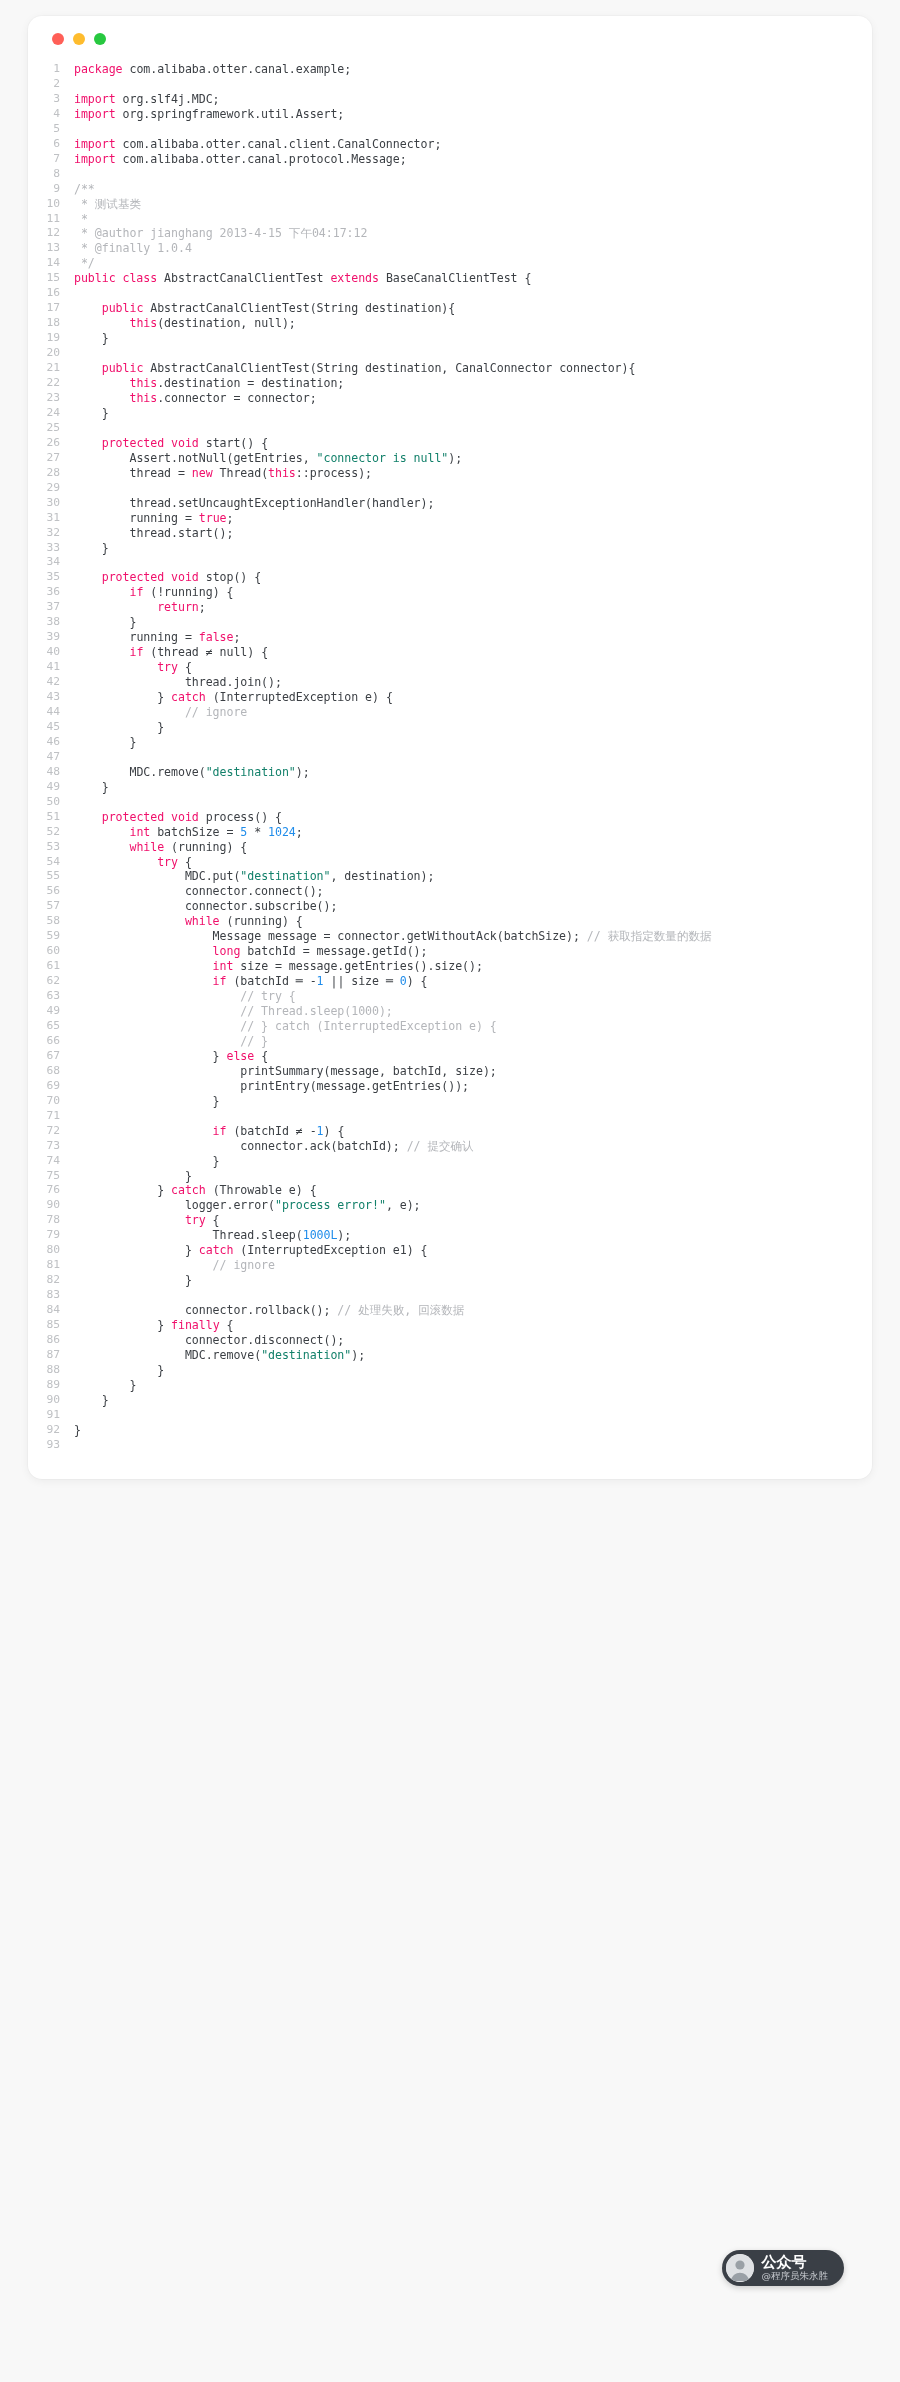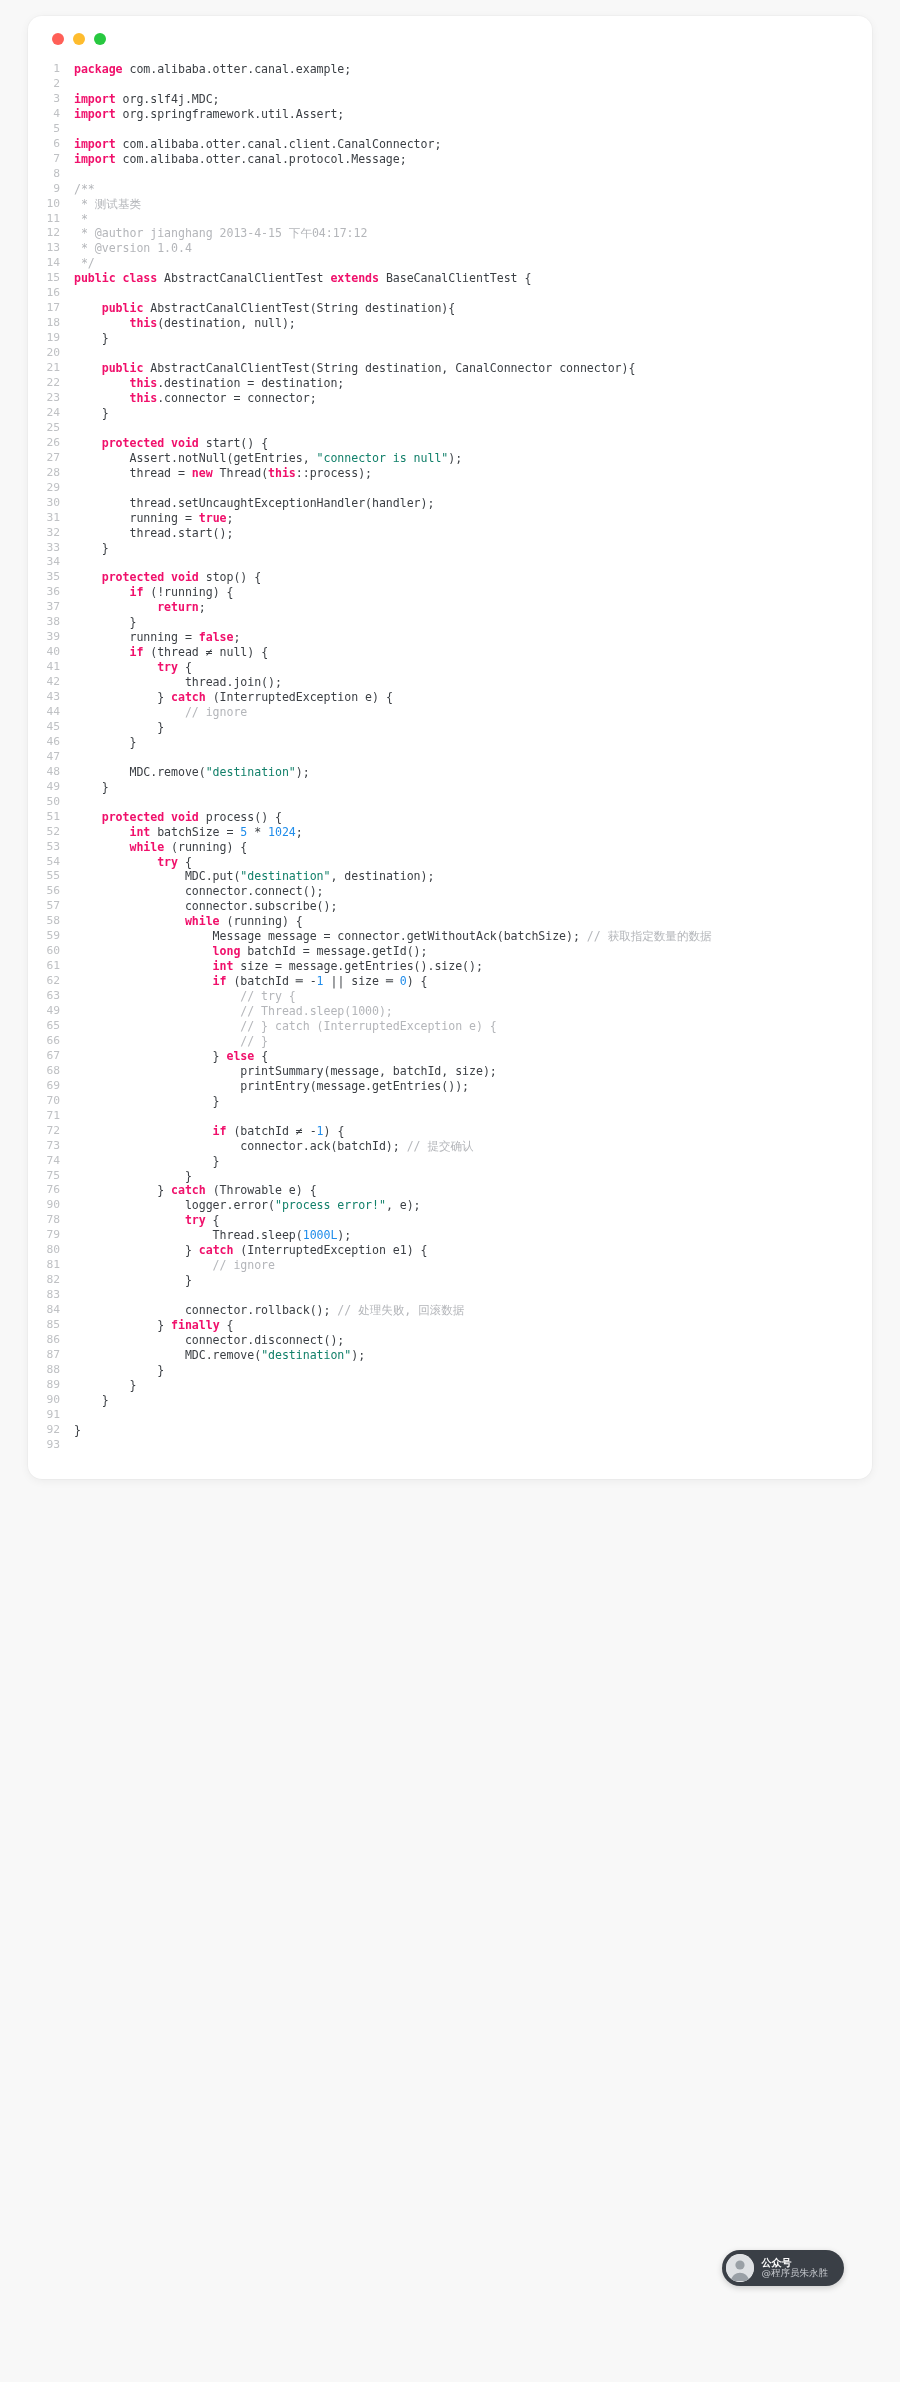--- a/index.html
+++ b/index.html
@@ -68,21 +68,21 @@
   }
   .lc {
     flex: 1;
     white-space: pre-wrap;
     word-break: break-word;
     color: #3b3f44;
     line-height: 14.95px;
     letter-spacing: -0.05px;
   }
 
-  .kw  { color: #f0106b; font-weight: bold; }
+  .kw  { color: #f0106b; font-weight: normal; }
   .str { color: #12806a; }
   .num { color: #1f8cea; }
   .cmt { color: #b4b6ba; }
   .pln { color: #3b3f44; }
 
   
   .footer-badge {
     position: absolute;
     right: 56px;
     bottom: 96px;
@@ -98,21 +98,21 @@
   .avatar {
     width: 28px; height: 28px; border-radius: 50%;
     background: #e8e8e8;
     display: flex; align-items: center; justify-content: center;
     overflow: hidden;
     flex: 0 0 auto;
   }
   .badge-text { display: flex; flex-direction: column; justify-content: center; line-height: 1.05; }
   .badge-title {
     color: #ffffff;
-    font-size: 10px;
+    font-size: 15px;
     font-weight: bold;
     font-family: "DejaVu Sans", "Liberation Sans", sans-serif;
   }
   .badge-sub {
     color: #c9ccd1;
     font-size: 9.5px;
     font-family: "DejaVu Sans", "Liberation Sans", sans-serif;
   }
 </style>
 </head>
@@ -134,21 +134,21 @@
         <div class="line"><span class="ln">3</span><span class="lc"><span class="kw">import</span><span class="pln"> org.slf4j.MDC;</span></span></div>
         <div class="line"><span class="ln">4</span><span class="lc"><span class="kw">import</span><span class="pln"> org.springframework.util.Assert;</span></span></div>
         <div class="line"><span class="ln">5</span><span class="lc">&nbsp;</span></div>
         <div class="line"><span class="ln">6</span><span class="lc"><span class="kw">import</span><span class="pln"> com.alibaba.otter.canal.client.CanalConnector;</span></span></div>
         <div class="line"><span class="ln">7</span><span class="lc"><span class="kw">import</span><span class="pln"> com.alibaba.otter.canal.protocol.Message;</span></span></div>
         <div class="line"><span class="ln">8</span><span class="lc">&nbsp;</span></div>
         <div class="line"><span class="ln">9</span><span class="lc"><span class="cmt">/**</span></span></div>
         <div class="line"><span class="ln">10</span><span class="lc"><span class="cmt"> * 测试基类</span></span></div>
         <div class="line"><span class="ln">11</span><span class="lc"><span class="cmt"> *</span></span></div>
         <div class="line"><span class="ln">12</span><span class="lc"><span class="cmt"> * @author jianghang 2013-4-15 下午04:17:12</span></span></div>
-        <div class="line"><span class="ln">13</span><span class="lc"><span class="cmt"> * @version 1.0.4</span></span></div>
+        <div class="line"><span class="ln">13</span><span class="lc"><span class="cmt"> * @finally 1.0.4</span></span></div>
         <div class="line"><span class="ln">14</span><span class="lc"><span class="cmt"> */</span></span></div>
         <div class="line"><span class="ln">15</span><span class="lc"><span class="kw">public class</span><span class="pln"> AbstractCanalClientTest </span><span class="kw">extends</span><span class="pln"> BaseCanalClientTest {</span></span></div>
         <div class="line"><span class="ln">16</span><span class="lc">&nbsp;</span></div>
         <div class="line"><span class="ln">17</span><span class="lc"><span class="pln">    </span><span class="kw">public</span><span class="pln"> AbstractCanalClientTest(String destination){</span></span></div>
         <div class="line"><span class="ln">18</span><span class="lc"><span class="pln">        </span><span class="kw">this</span><span class="pln">(destination, null);</span></span></div>
         <div class="line"><span class="ln">19</span><span class="lc"><span class="pln">    }</span></span></div>
         <div class="line"><span class="ln">20</span><span class="lc">&nbsp;</span></div>
         <div class="line"><span class="ln">21</span><span class="lc"><span class="pln">    </span><span class="kw">public</span><span class="pln"> AbstractCanalClientTest(String destination, CanalConnector connector){</span></span></div>
         <div class="line"><span class="ln">22</span><span class="lc"><span class="pln">        </span><span class="kw">this</span><span class="pln">.destination = destination;</span></span></div>
         <div class="line"><span class="ln">23</span><span class="lc"><span class="pln">        </span><span class="kw">this</span><span class="pln">.connector = connector;</span></span></div>

